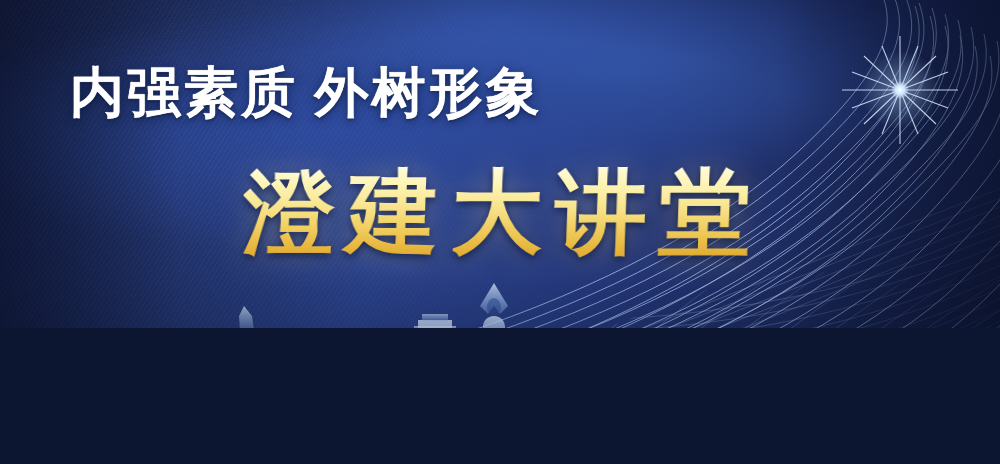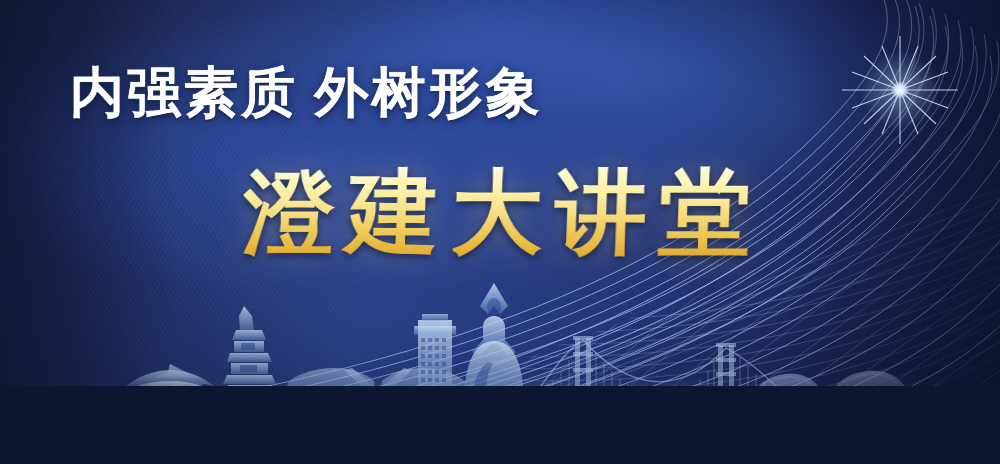--- a/index.html
+++ b/index.html
@@ -2,21 +2,21 @@
 <html lang="zh"><head>
 <meta charset="utf-8">
 <title>澄建大讲堂</title>
 <style>
   html,body{margin:0;padding:0;background:#0d1630;}
   body{font-family:"Liberation Sans","DejaVu Sans",sans-serif;}
 
   
   #banner{
     position:relative;
-    width:1000px;height:386px;
+    width:1000px;height:328px;
     overflow:hidden;
     background:#16275c;
     user-select:none;
   }
 
   
   .bg-base{
     position:absolute;inset:0;
     background:
       radial-gradient(ellipse 70% 60% at 34% 40%, #2d4a9e 0%, rgba(45,74,158,0) 62%),

